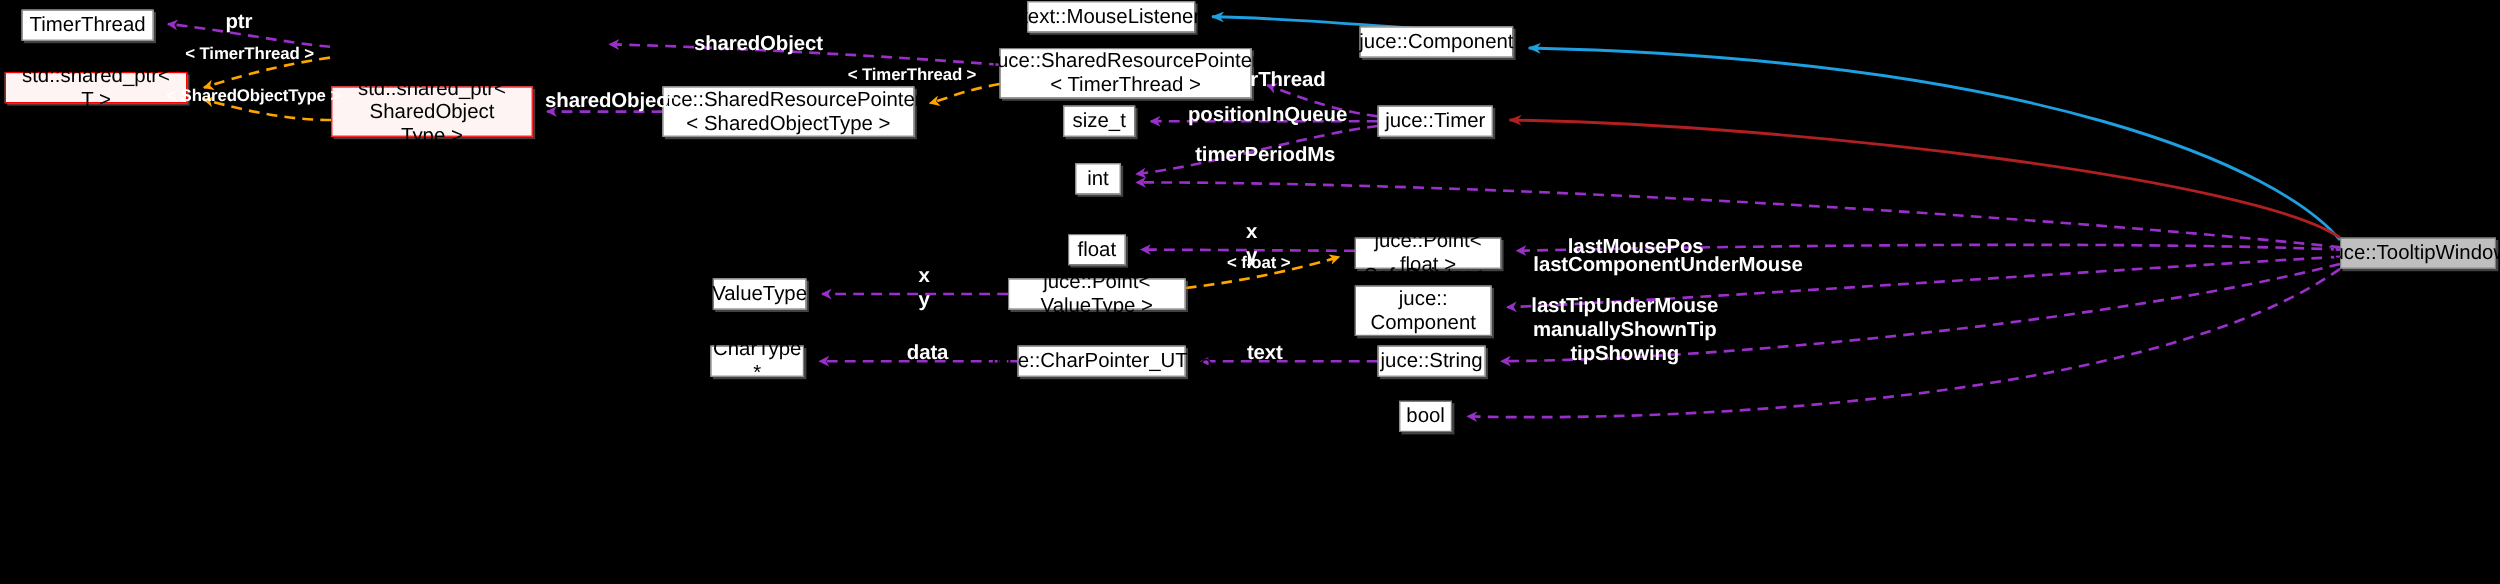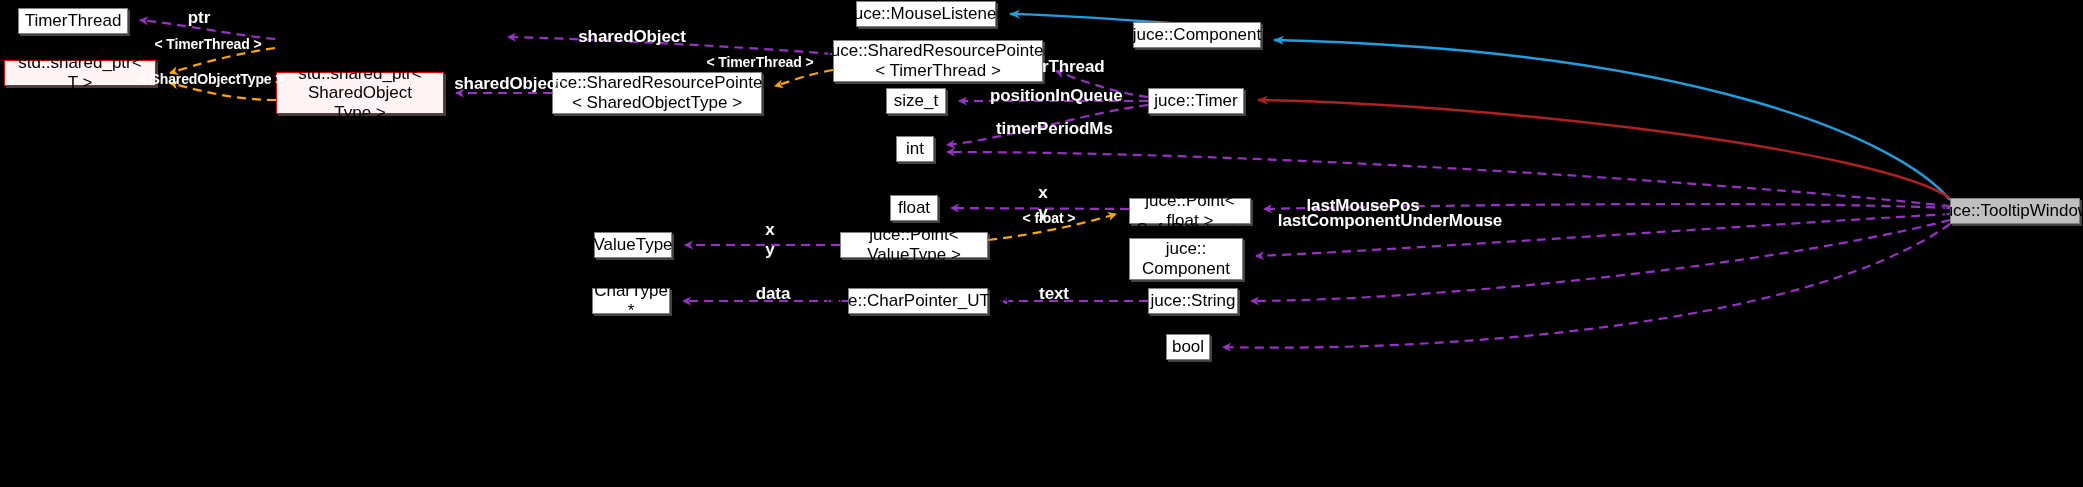--- a/index.html
+++ b/index.html
@@ -139,21 +139,21 @@
 
   <div class="node templ" style="left:276px;top:72px;width:168px;height:42px;">std::shared_ptr&lt; SharedObject
 Type &gt;</div>
 
   <div class="node" style="left:552px;top:72px;width:210px;height:42px;">juce::SharedResourcePointer
 &lt; SharedObjectType &gt;</div>
 
   <div class="node" style="left:833px;top:40px;width:210px;height:42px;">juce::SharedResourcePointer
 &lt; TimerThread &gt;</div>
 
-  <div class="node" style="left:856px;top:1px;width:140px;height:26px;">juce::MouseListener</div>
+  <div class="node" style="left:856px;top:1px;width:140px;height:26px;">text::MouseListener</div>
 
   <div class="node" style="left:1133px;top:22px;width:128px;height:26px;">juce::Component</div>
 
   <div class="node" style="left:886px;top:88px;width:60px;height:26px;">size_t</div>
 
   <div class="node" style="left:1148px;top:88px;width:96px;height:26px;">juce::Timer</div>
 
   <div class="node" style="left:896px;top:136px;width:38px;height:26px;">int</div>
 
   <div class="node" style="left:890px;top:195px;width:48px;height:26px;">float</div>
@@ -193,20 +193,23 @@
 
   <div class="edge-label" style="left:990px;top:86px;width:128px;">positionInQueue</div>
 
   <div class="edge-label" style="left:996px;top:103px;width:116px;margin-top:16px;">timerPeriodMs</div>
 
 
   <div class="edge-label" style="left:1306px;top:196px;width:114px;">lastMousePos</div>
 
   <div class="edge-label" style="left:1276px;top:211px;width:228px;">lastComponentUnderMouse</div>
 
+  <div class="edge-label" style="left:1258px;top:245px;width:192px;">lastTipUnderMouse
+manuallyShownTip
+tipShowing</div>
 
 
   <div class="edge-label" style="left:1030px;top:183px;width:26px;">x
 y</div>
 
   <div class="edge-label tmpl" style="left:1014px;top:210px;width:70px;">&lt; float &gt;</div>
 
   <div class="edge-label" style="left:757px;top:220px;width:26px;">x
 y</div>
 

